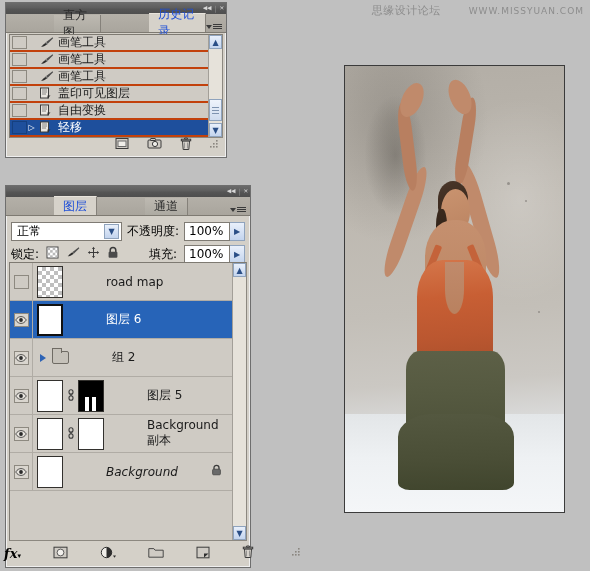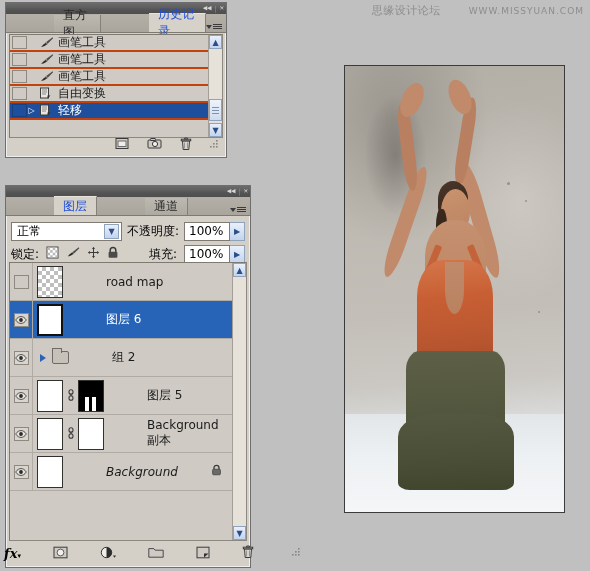--- a/index.html
+++ b/index.html
@@ -394,20 +394,32 @@
         <span class="hist-ico">
           <svg width="15" height="13" viewBox="0 0 15 13">
               <path d="M13.6 1.2 7.2 6.1l1.5 1.6 5.4-5.4z" fill="#4d4d4d"></path>
               <path d="M6.9 6.4 8.6 8l-3 1.9c-1.3.8-2.6.9-3.6.5.9-.2 1.4-.7 1.8-1.5z" fill="#2e2e2e"></path>
               <path d="M6.9 6.4 8.6 8l-1 .6-1.4-1.5z" fill="#777"></path>
             </svg>
         </span>
         <span class="hist-label">画笔工具</span>
       </div>
 
+      <div class="hist-row">
+        <span class="hist-check"></span>
+        <span class="hist-arrow"></span>
+        <span class="hist-ico">
+          <svg width="14" height="13" viewBox="0 0 14 13">
+              <rect x="1.5" y="1" width="8" height="10" fill="#e9e6e0" stroke="#3c3c3c"></rect>
+              <path d="M3 3h5M3 5h5M3 7h4" stroke="#6e6e6e" stroke-width=".8"></path>
+              <path d="M8.5 8.5h3l-3 3z" fill="#2e2e2e"></path>
+            </svg>
+        </span>
+        <span class="hist-label">盖印可见图层</span>
+      </div>
 
       <div class="hist-row">
         <span class="hist-check"></span>
         <span class="hist-arrow"></span>
         <span class="hist-ico">
           <svg width="14" height="13" viewBox="0 0 14 13">
               <rect x="1.5" y="1" width="8" height="10" fill="#e9e6e0" stroke="#3c3c3c"></rect>
               <path d="M3 3h5M3 5h5M3 7h4" stroke="#6e6e6e" stroke-width=".8"></path>
               <path d="M8.5 8.5h3l-3 3z" fill="#2e2e2e"></path>
             </svg>

